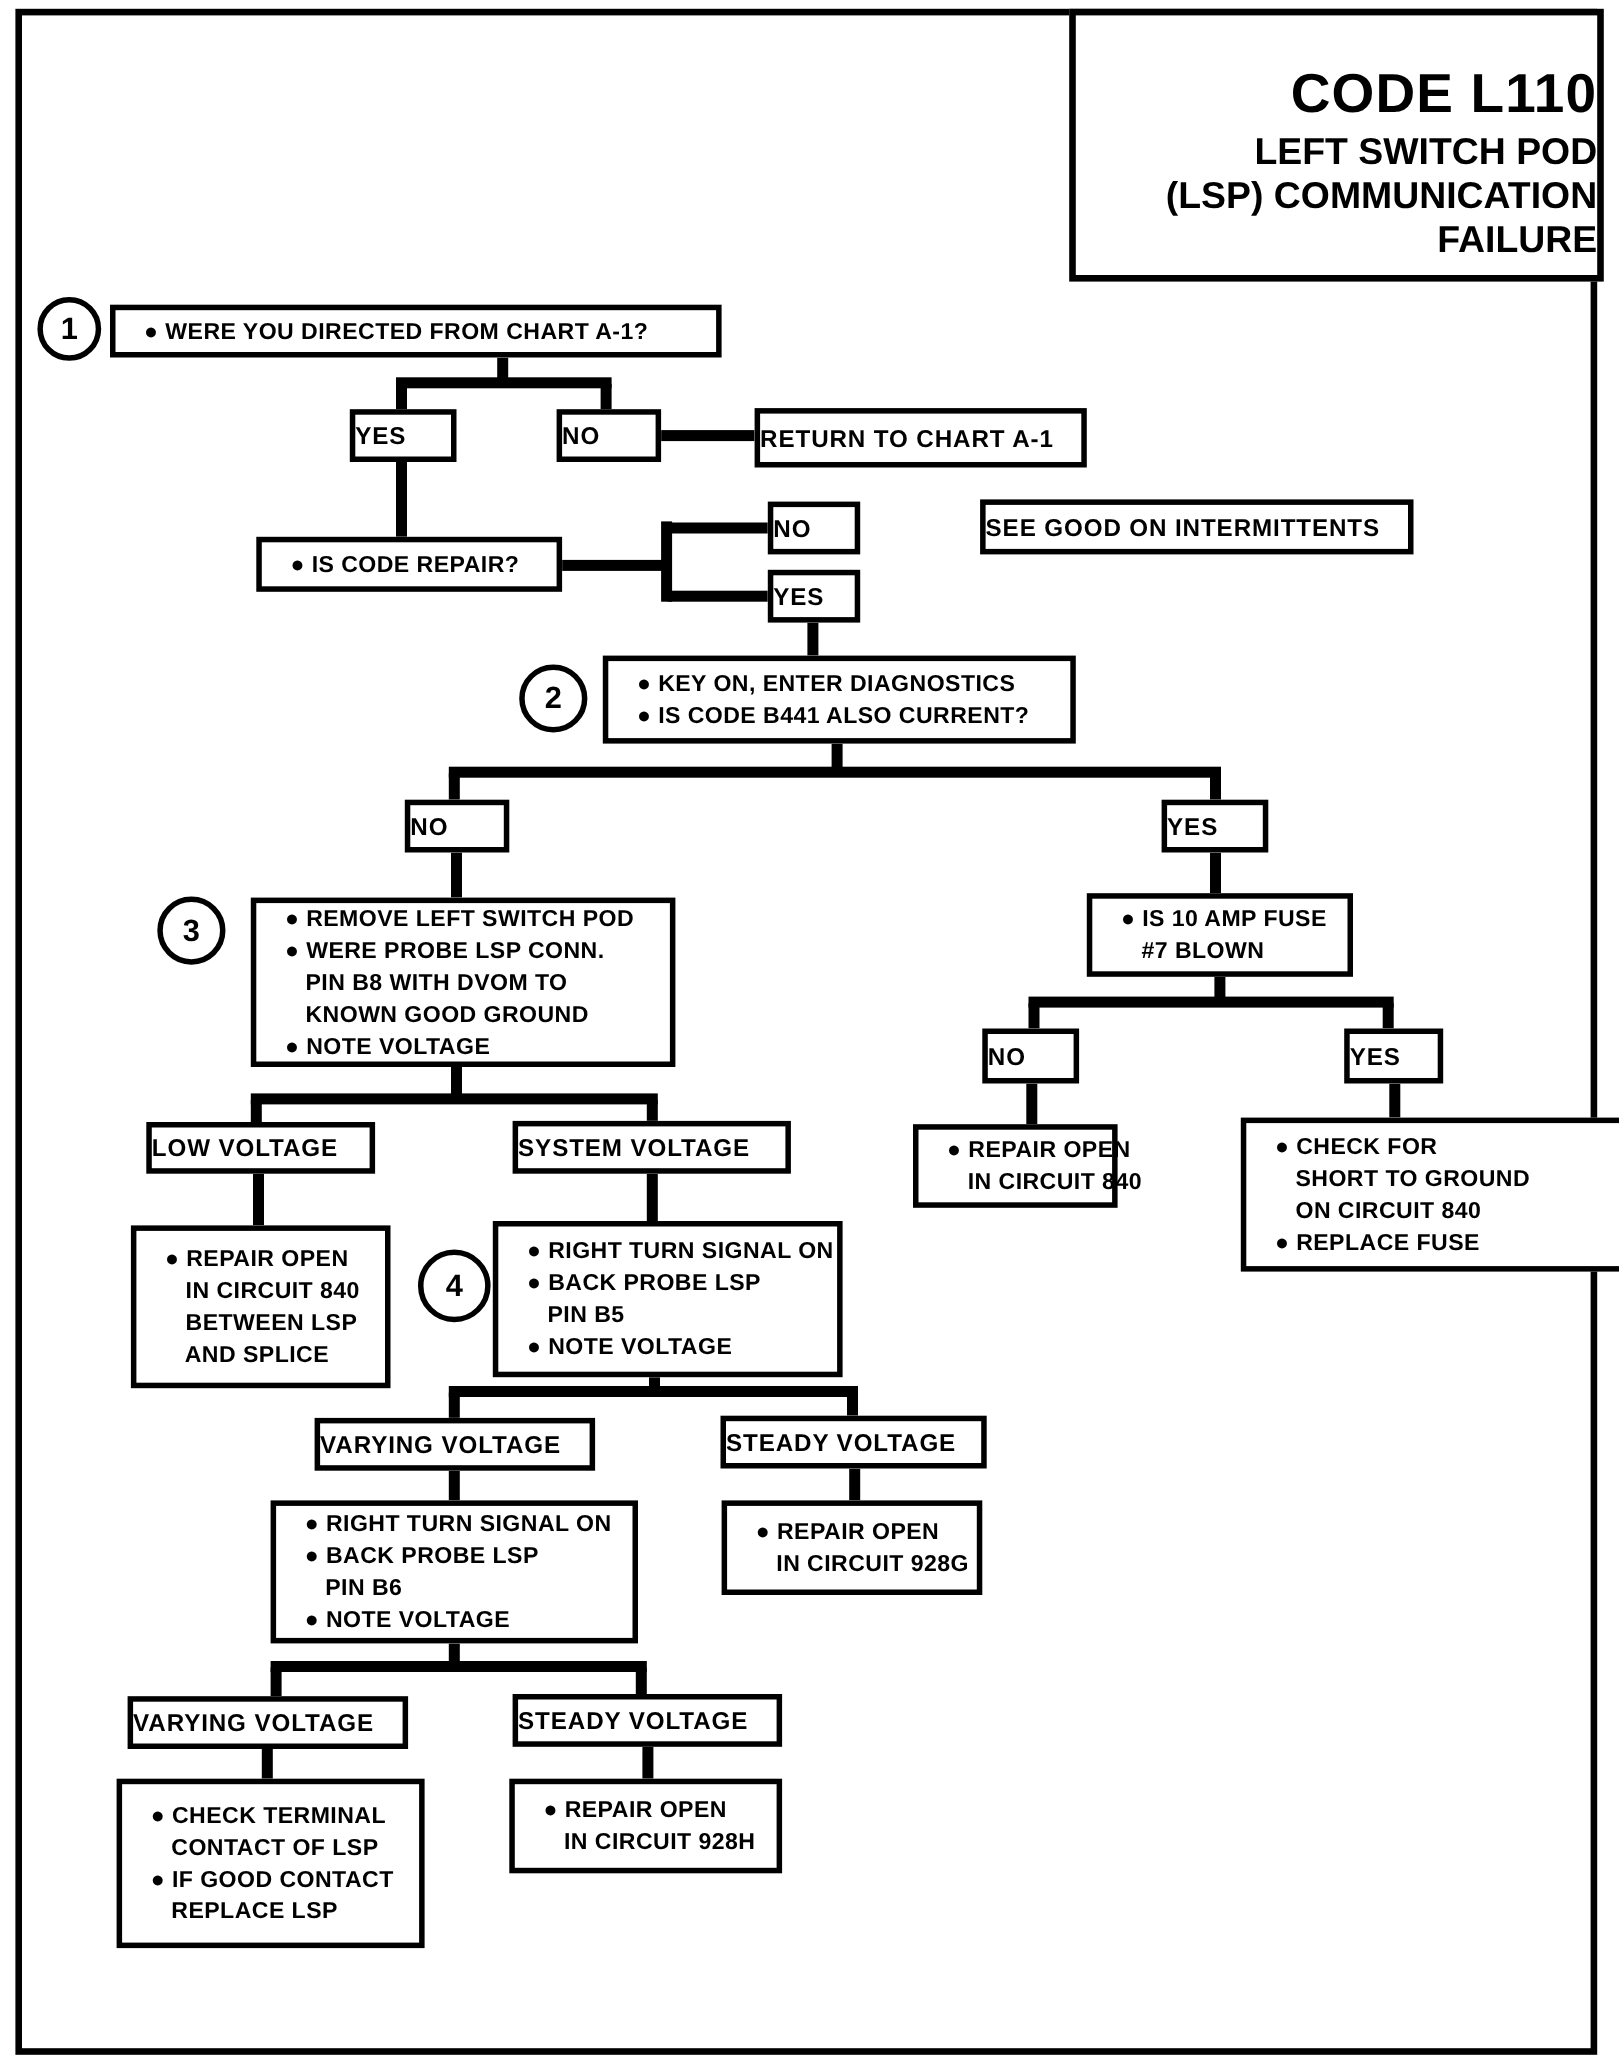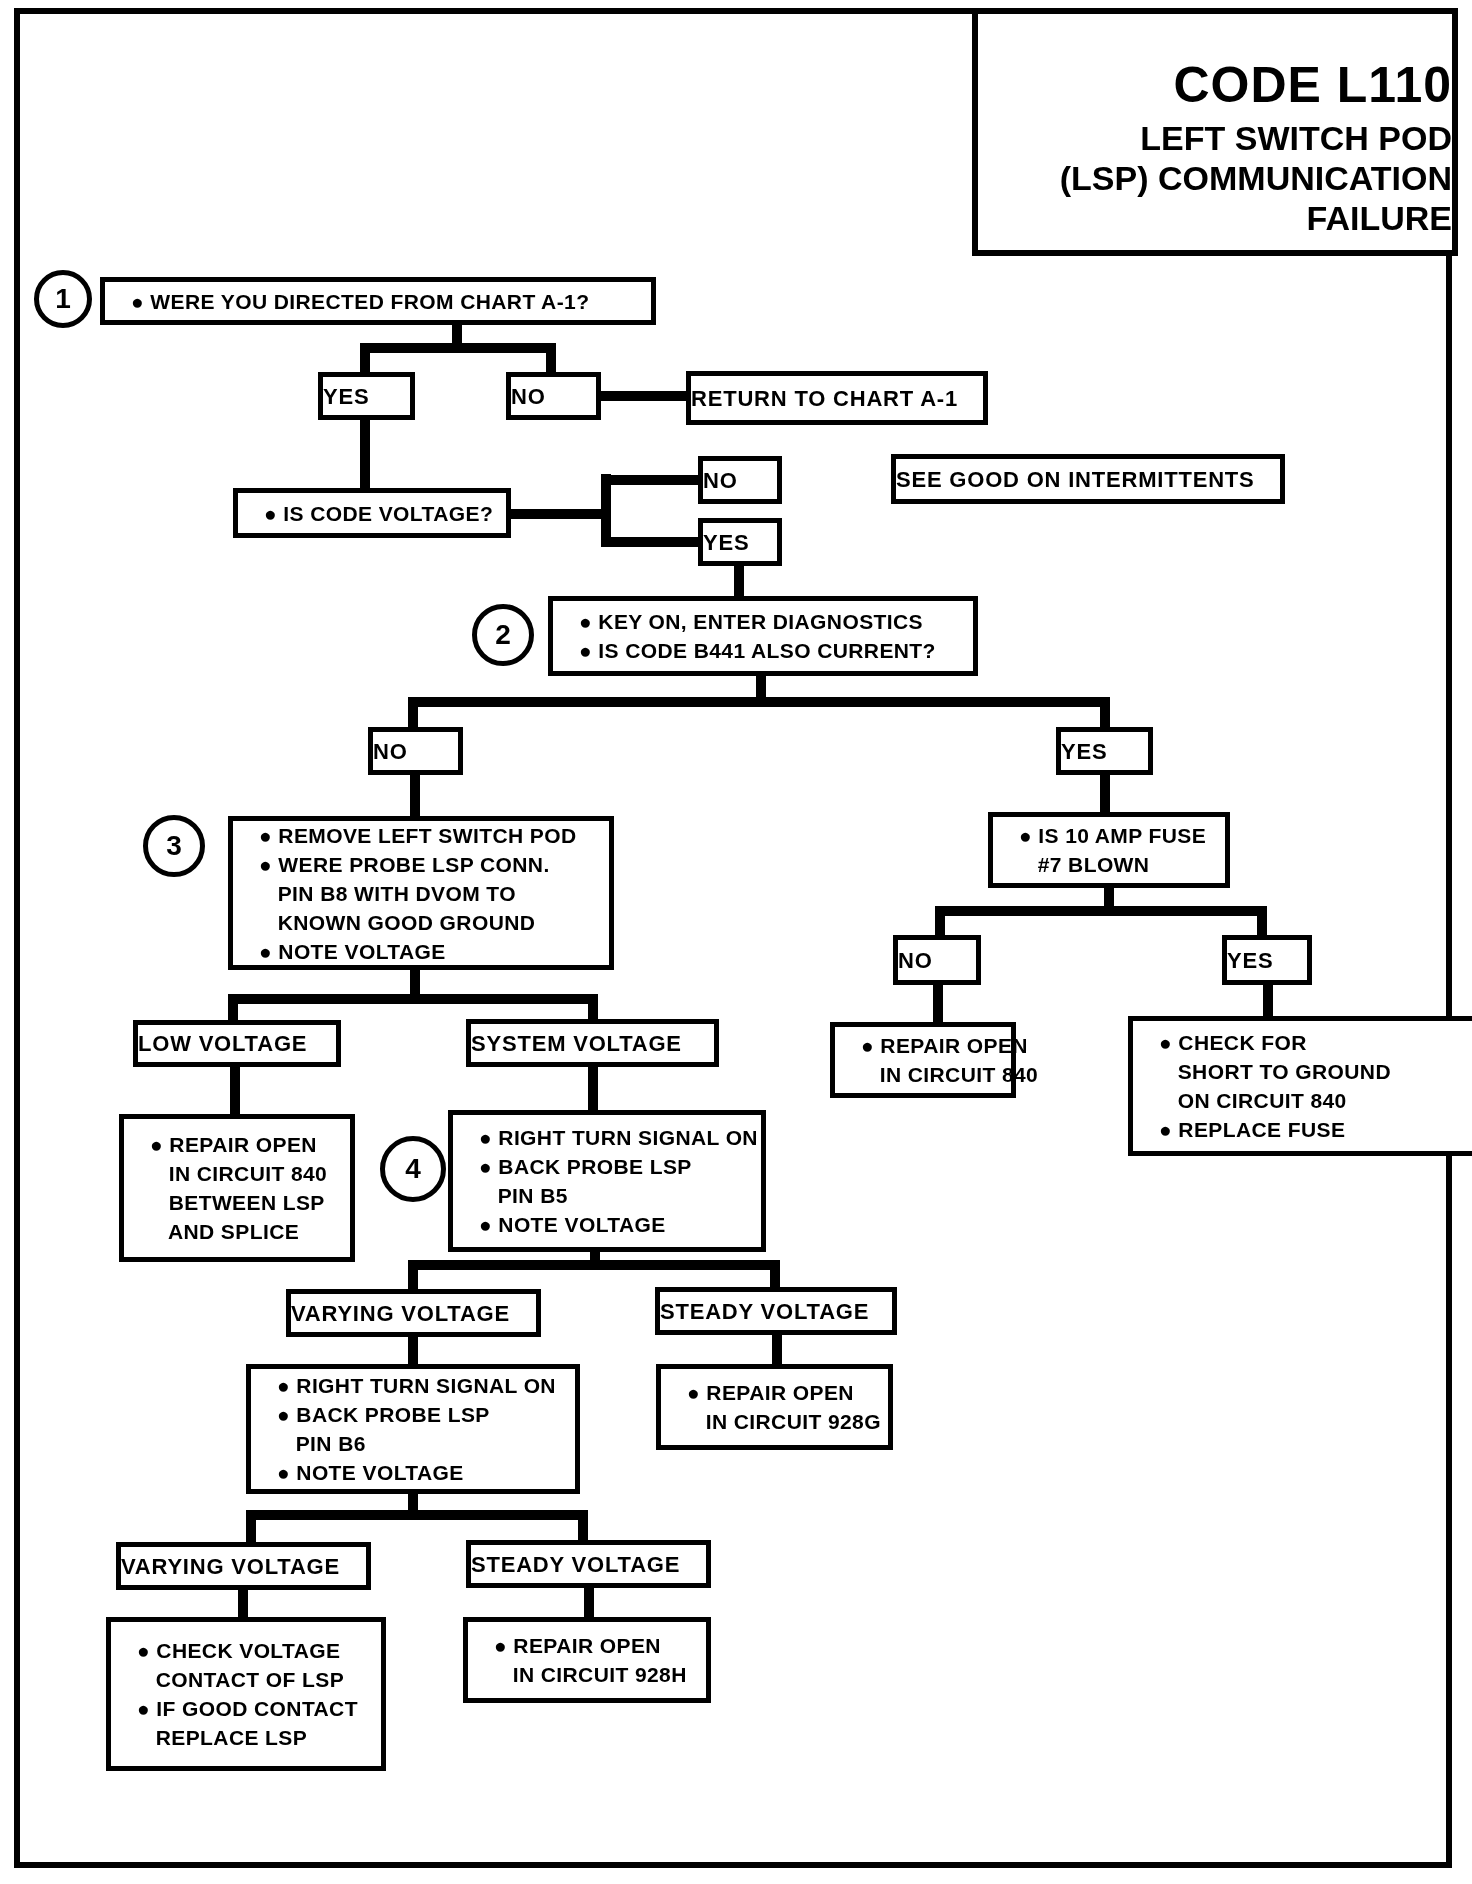--- a/index.html
+++ b/index.html
@@ -109,21 +109,21 @@
     <div class="txt">YES</div>
   </div>
   <div class="box center" style="left:506px;top:372px;width:95px;height:48px">
     <div class="txt">NO</div>
   </div>
   <div class="box center" style="left:686px;top:371px;width:302px;height:54px">
     <div class="txt">RETURN TO CHART A-1</div>
   </div>
 
   <div class="box" style="left:233px;top:488px;width:278px;height:50px">
-    <div class="txt">● IS CODE VOLTAGE?</div>
+    <div class="txt">● IS CODE REPAIR?</div>
   </div>
   <div class="box center" style="left:698px;top:456px;width:84px;height:48px">
     <div class="txt">NO</div>
   </div>
   <div class="box center" style="left:698px;top:518px;width:84px;height:48px">
     <div class="txt">YES</div>
   </div>
   <div class="box center" style="left:891px;top:454px;width:394px;height:50px">
     <div class="txt">SEE GOOD ON INTERMITTENTS</div>
   </div>
@@ -208,21 +208,21 @@
   </div>
 
   <div class="box center" style="left:116px;top:1542px;width:255px;height:48px">
     <div class="txt">VARYING VOLTAGE</div>
   </div>
   <div class="box center" style="left:466px;top:1540px;width:245px;height:48px">
     <div class="txt">STEADY VOLTAGE</div>
   </div>
 
   <div class="box" style="left:106px;top:1617px;width:280px;height:154px">
-    <div class="txt">● CHECK VOLTAGE
+    <div class="txt">● CHECK TERMINAL
    CONTACT OF LSP
 ● IF GOOD CONTACT
    REPLACE LSP</div>
   </div>
   <div class="box" style="left:463px;top:1617px;width:248px;height:86px">
     <div class="txt">● REPAIR OPEN
    IN CIRCUIT 928H</div>
   </div>
 
 </div>

